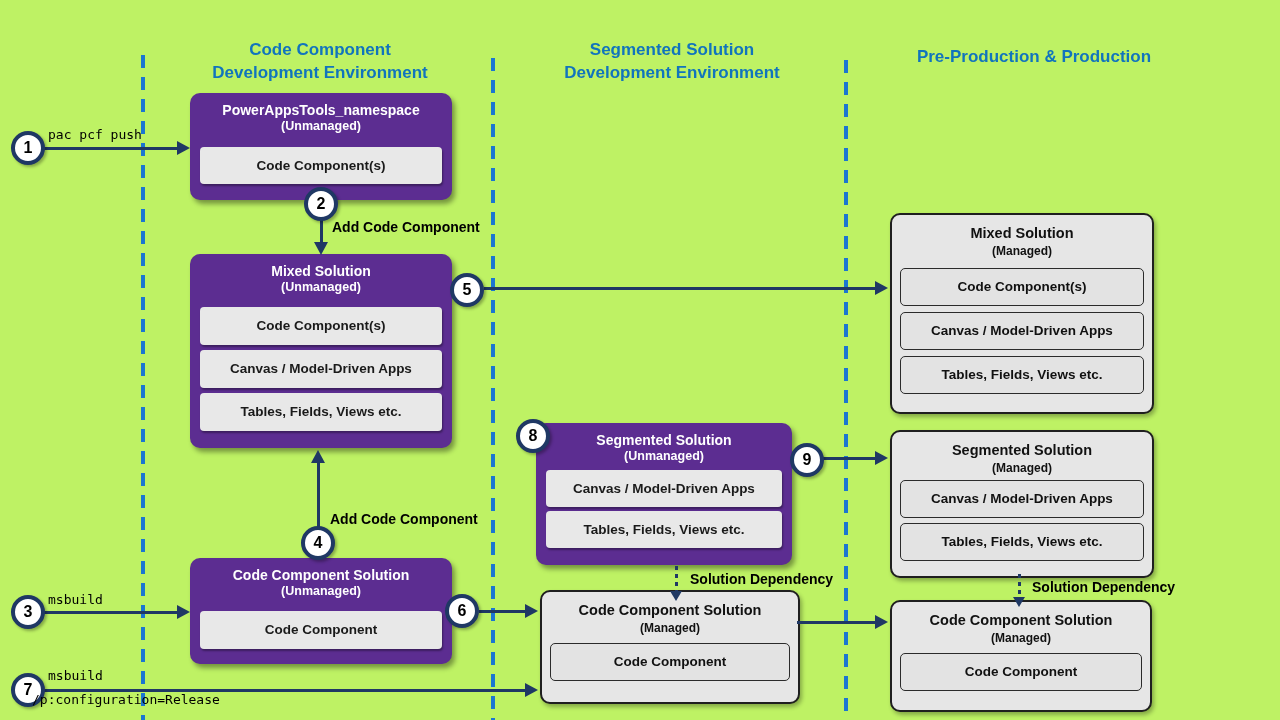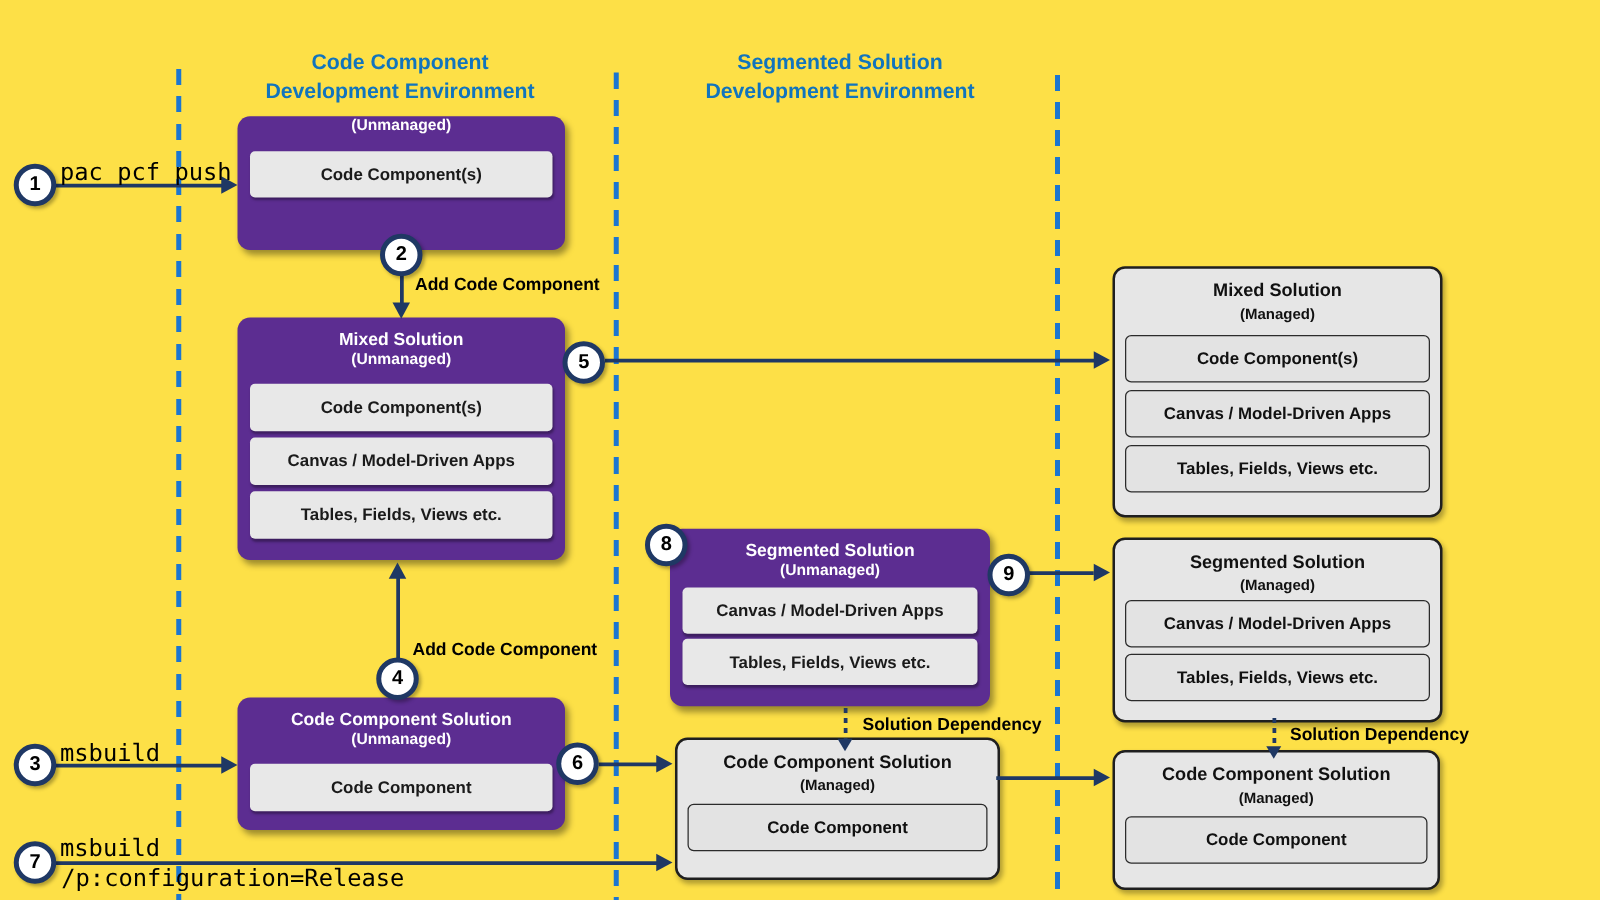--- a/index.html
+++ b/index.html
@@ -1,17 +1,17 @@
 <!DOCTYPE html>
 <html style="--purple: #5C2D91; --navy: #1F3864; --dashed-blue: #1B76D1; --header-blue: #1174BD; --box-gray: #E6E6E6;"><head>
 <meta charset="utf-8">
 <style>
   html,body { margin:0; padding:0; background:#fff; }
   .canvas {
-    position:relative; width:1280px; height:720px; background:#fde047;
+    position:relative; width:1280px; height:720px; background:#bef264;
     font-family:"Liberation Sans", sans-serif; overflow:hidden;
   }
   
   .vline {
     position:absolute; width:4px;
     background:repeating-linear-gradient(to bottom, var(--dashed-blue,#1B76D1) 0 13px, transparent 13px 22px);
   }
   
   .colhead {
     position:absolute; text-align:center; color:var(--header-blue,#1174BD);
@@ -54,43 +54,45 @@
   }
   .head-down-sm { position:absolute; width:0; height:0; border-left:6px solid transparent; border-right:6px solid transparent; border-top:10px solid var(--navy,#1F3864); }
   
   .step {
     position:absolute; width:26px; height:26px; border:4px solid var(--navy,#1F3864);
     border-radius:50%; background:#fff; text-align:center; line-height:26px;
     font-size:16px; font-weight:700; color:#000; box-shadow:2px 2px 3px rgba(0,0,0,0.3);
   }
   
   .lbl  { position:absolute; color:#000; font-size:14px; font-weight:700; white-space:nowrap; }
-  .mono { position:absolute; color:#000; font-size:19px; font-weight:400; font-family:"DejaVu Sans Mono", monospace; white-space:nowrap; }
+  .mono { position:absolute; color:#000; font-size:13px; font-weight:400; font-family:"DejaVu Sans Mono", monospace; white-space:nowrap; }
 </style>
 </head>
 <body>
 
 <div class="canvas">
 
   <div class="vline" style="left:141px;top:55px;height:665px"></div>
   <div class="vline" style="left:491px;top:58px;height:662px"></div>
   <div class="vline" style="left:844px;top:60px;height:660px"></div>
 
   <div class="colhead" style="left:145px;top:38px;width:350px">
     <div>Code Component</div>
     <div>Development Environment</div>
   </div>
   <div class="colhead" style="left:497px;top:38px;width:350px">
     <div>Segmented Solution</div>
     <div>Development Environment</div>
   </div>
   <div class="colhead" style="left:854px;top:45px;width:360px">
+    <div>Pre-Production &amp; Production</div>
   </div>
 
   <div class="pbox" style="left:190px;top:93px;width:262px;height:107px">
+    <div class="pbox-title">PowerAppsTools_namespace</div>
     <div class="pbox-sub">(Unmanaged)</div>
     <div class="prow" style="margin-top:13px">Code Component(s)</div>
   </div>
 
   <div class="pbox" style="left:190px;top:254px;width:262px;height:194px">
     <div class="pbox-title">Mixed Solution</div>
     <div class="pbox-sub">(Unmanaged)</div>
     <div class="prow" style="margin-top:12px;height:38px;line-height:38px">Code Component(s)</div>
     <div class="prow" style="height:38px;line-height:38px">Canvas / Model-Driven Apps</div>
     <div class="prow" style="height:38px;line-height:38px">Tables, Fields, Views etc.</div>
@@ -176,17 +178,17 @@
   <div class="step" style="left:445px;top:594px"><span>6</span></div>
   <div class="step" style="left:11px;top:673px"><span>7</span></div>
   <div class="step" style="left:516px;top:419px"><span>8</span></div>
   <div class="step" style="left:790px;top:443px"><span>9</span></div>
 
   <div class="mono" style="left:48px;top:127px">pac pcf push</div>
   <div class="lbl" style="left:332px;top:219px">Add Code Component</div>
   <div class="mono" style="left:48px;top:592px">msbuild</div>
   <div class="lbl" style="left:330px;top:511px">Add Code Component</div>
   <div class="mono" style="left:48px;top:668px">msbuild</div>
-  <div class="mono" style="left:49px;top:692px">/p:configuration=Release</div>
+  <div class="mono" style="left:32px;top:692px">/p:configuration=Release</div>
   <div class="lbl" style="left:690px;top:571px">Solution Dependency</div>
   <div class="lbl" style="left:1032px;top:579px">Solution Dependency</div>
 
 </div>
 
 </body></html>

